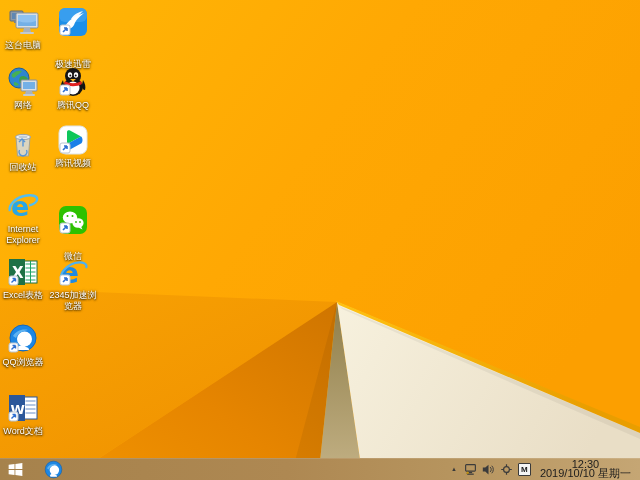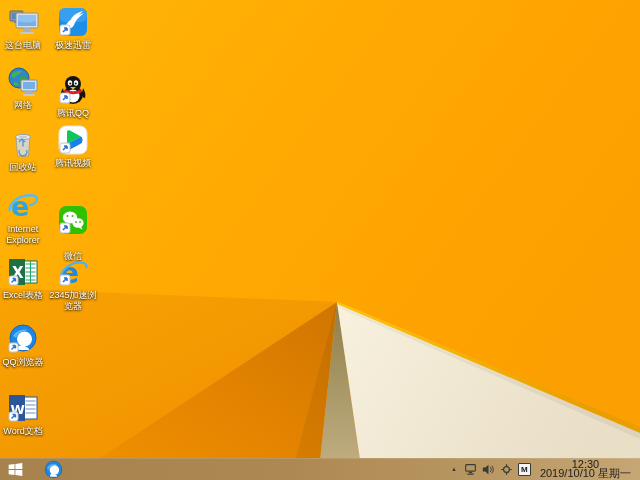--- a/index.html
+++ b/index.html
@@ -90,21 +90,21 @@
       <rect x="9" y="7" width="22" height="15" rx="1.5" fill="#d9dfe4" stroke="#87919a"></rect>
       <rect x="11" y="9" width="18" height="11" fill="#74b0e6"></rect>
       <path d="M11,9 h18 v6 c-6,2 -12,2 -18,0 z" fill="#9ccbf2" opacity="0.7"></path>
       <path d="M17,22 h6 l1,4 h-8 z" fill="#a9b2ba"></path>
       <rect x="13" y="26" width="14" height="2" rx="1" fill="#c2cad1"></rect>
     </svg>
       </div>
     <div class="lbl">这台电脑</div>
   </div>
 
-  <div class="dicon" style="left:47px;top:5px;width:52px;">
+  <div class="dicon" style="left:47px;top:5px;width:52px;gap:19px;">
     <div class="art">
         <svg width="32" height="32" viewBox="0 0 32 32">
       <rect x="2" y="2" width="28" height="28" rx="6" fill="#1e8fe8"></rect>
       <rect x="2" y="2" width="28" height="14" rx="6" fill="#4aa9f2" opacity="0.6"></rect>
       <path d="M7,22 C11,14 18,10 27,7 C21,12 19,14 17,19 C15,23 10,24 7,22 z" fill="#fff"></path>
       <path d="M14,13 C17,8 22,6 26,5 C22,9 20,11 18,14 z" fill="#fff" opacity="0.95"></path>
       <g>
         <rect x="3" y="19" width="10" height="10" rx="2" fill="#fff" stroke="#b9c4cf"></rect>
         <path d="M6,26 L10,22 M10,22 h-3 M10,22 v3" stroke="#2f6fd0" stroke-width="1.6" fill="none"></path>
       </g>
@@ -123,21 +123,21 @@
       <path d="M7,16 C9,16 11,17 12,19 C10,20 8,20 7,19 z" fill="#46b055"></path>
       <rect x="14" y="14" width="16" height="11" rx="1" fill="#d9dfe4" stroke="#87919a"></rect>
       <rect x="16" y="16" width="12" height="7" fill="#74b0e6"></rect>
       <path d="M19,25 h6 l1,3 h-8 z" fill="#a9b2ba"></path>
       <rect x="16" y="28" width="12" height="2" rx="1" fill="#c2cad1"></rect>
     </svg>
       </div>
     <div class="lbl">网络</div>
   </div>
 
-  <div class="dicon" style="left:47px;top:73px;width:52px;">
+  <div class="dicon" style="left:47px;top:65px;width:52px;">
     <div class="art">
         <svg width="32" height="32" viewBox="0 0 32 32">
       <ellipse cx="16" cy="10" rx="8" ry="8" fill="#141414"></ellipse>
       <ellipse cx="16" cy="21" rx="10" ry="9" fill="#141414"></ellipse>
       <ellipse cx="16" cy="22" rx="6.5" ry="6.5" fill="#fff"></ellipse>
       <ellipse cx="13" cy="9" rx="2.2" ry="2.8" fill="#fff"></ellipse>
       <ellipse cx="19" cy="9" rx="2.2" ry="2.8" fill="#fff"></ellipse>
       <circle cx="13.3" cy="9.5" r="1" fill="#111"></circle>
       <circle cx="18.7" cy="9.5" r="1" fill="#111"></circle>
       <polygon points="13,13 19,13 16,15.5" fill="#f6b51e"></polygon>

